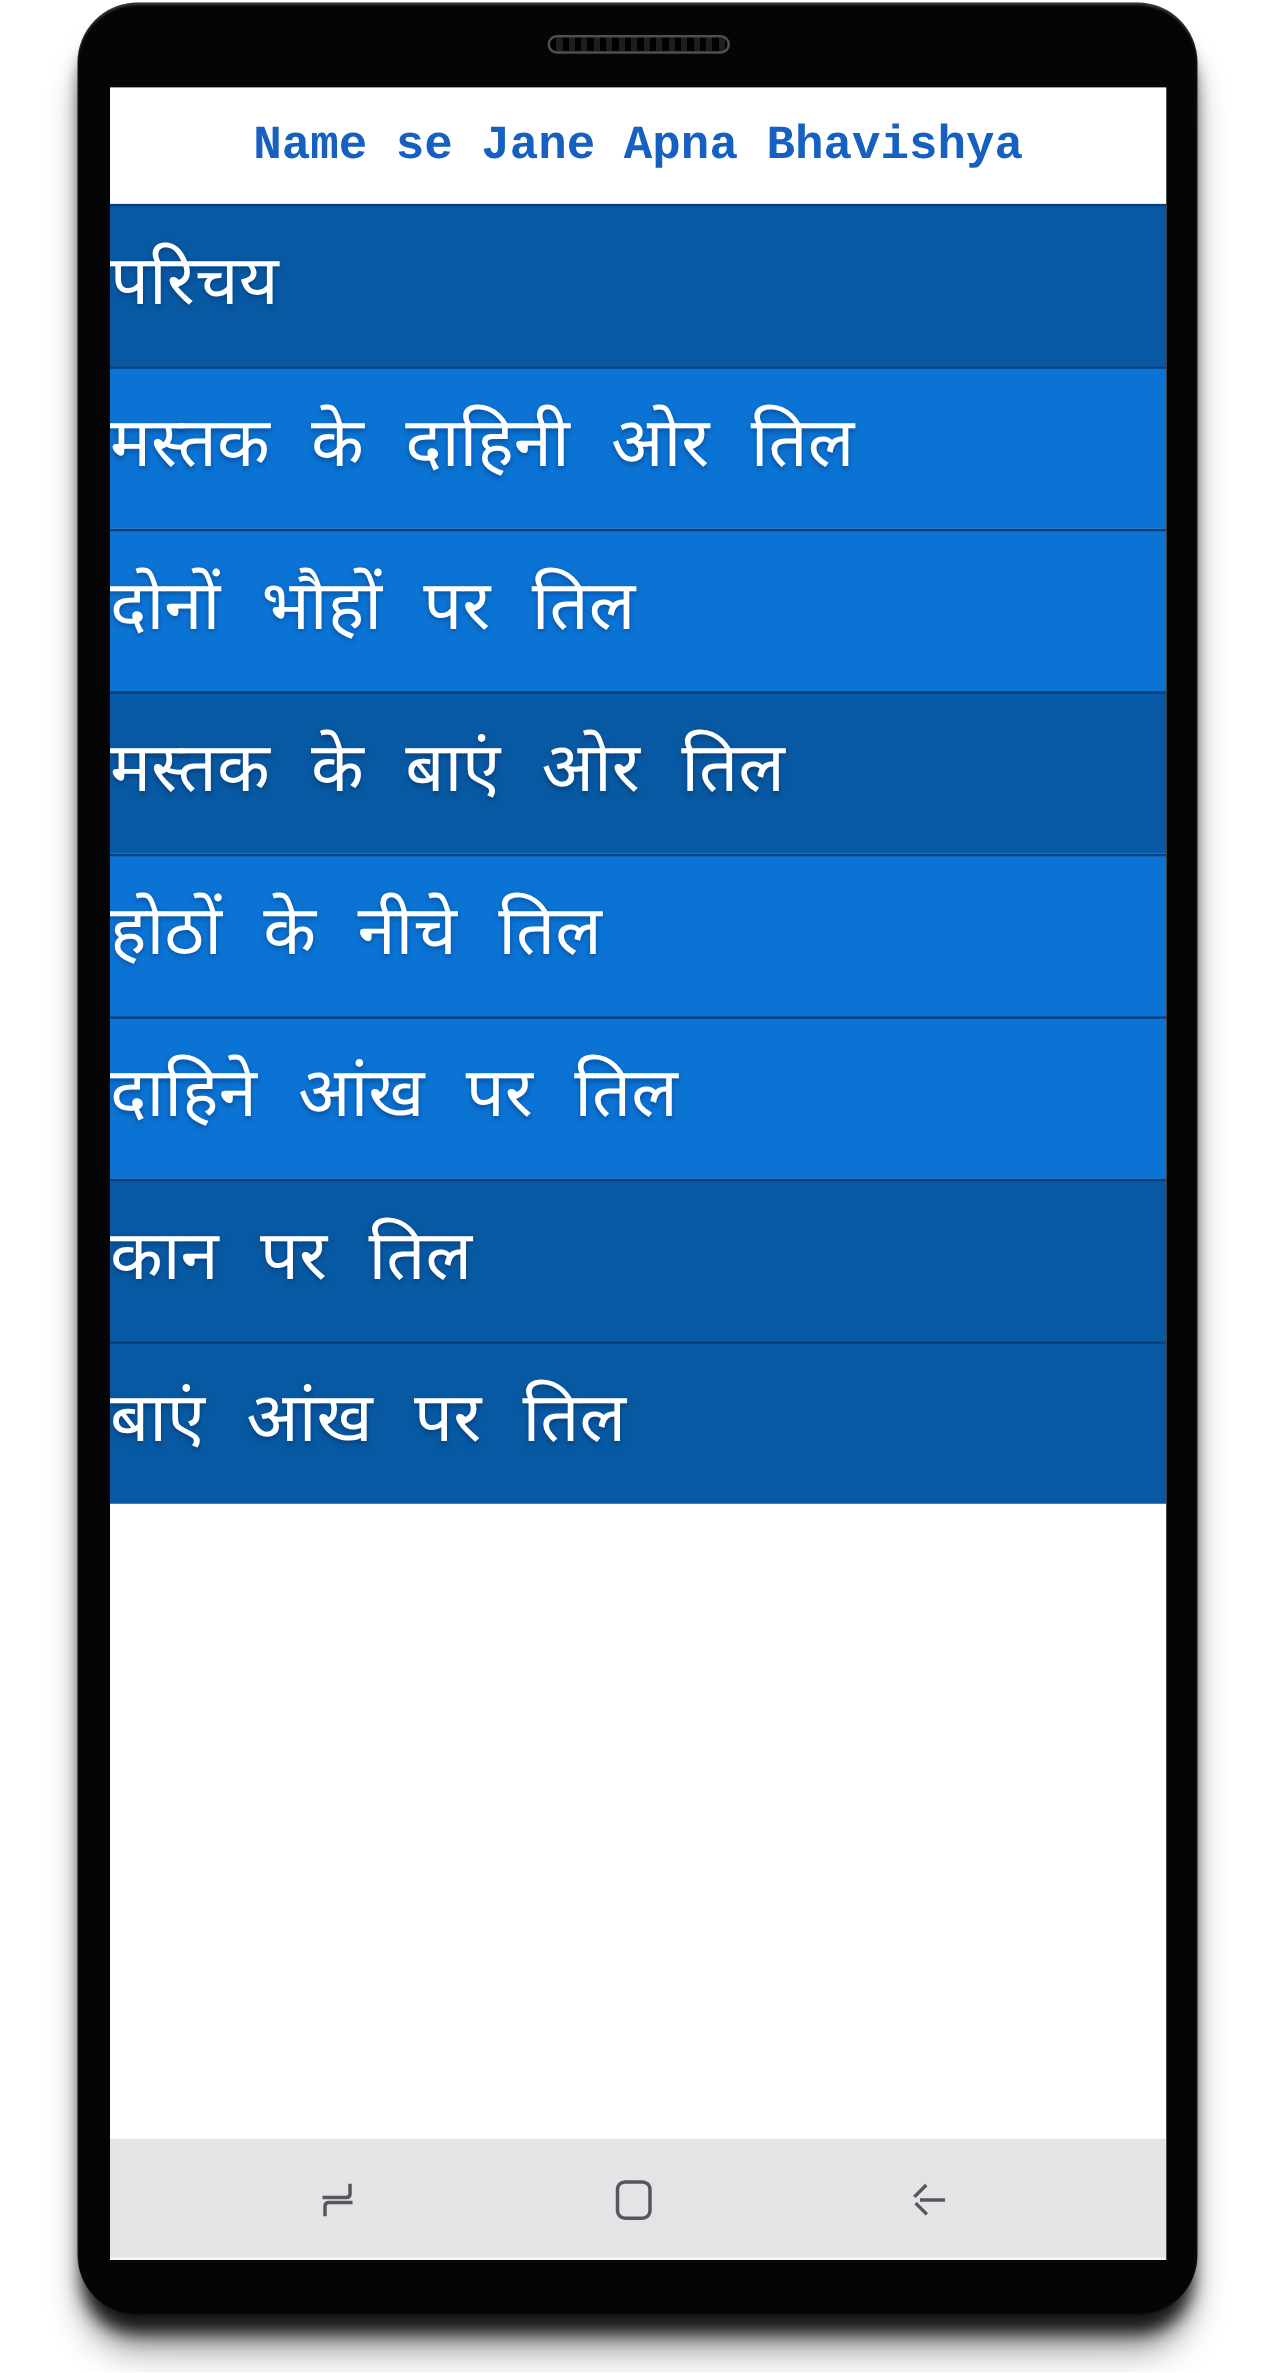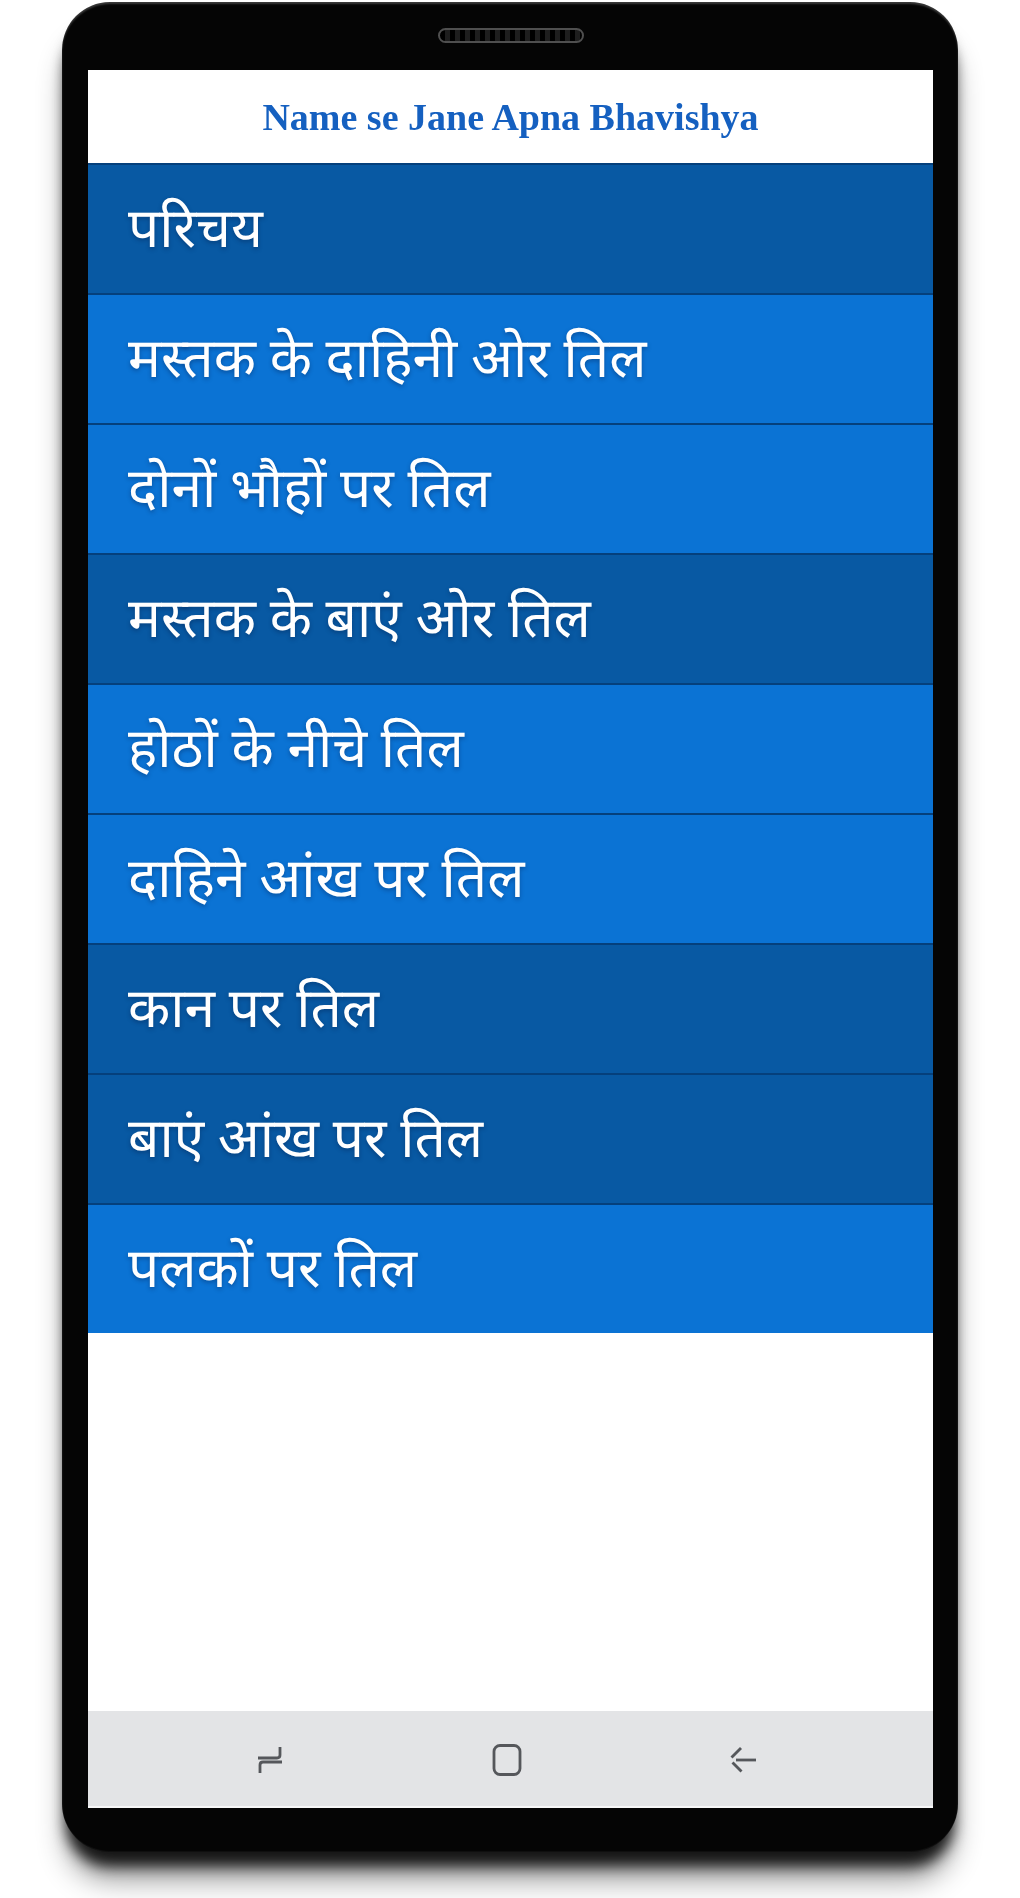--- a/index.html
+++ b/index.html
@@ -2,21 +2,21 @@
 <html style="--title-text: #1560C0; --header-bg: #FFFFFF; --row-light: #0B73D4; --row-dark: #0859A3; --row-separator: #05407C; --row-text: #FFFFFF; --navbar-bg: #E3E4E6; --nav-icon: #55575B; --phone-body: #050505;"><head>
 <meta charset="utf-8">
 <style>
   html, body { margin: 0; padding: 0; background: #ffffff; }
   .stage {
     position: relative;
     width: 1020px;
     height: 1898px;
     background: #ffffff;
     overflow: hidden;
-    font-family: Liberation Serif, serif;
+    font-family: Liberation Mono, monospace;
   }
 
   
   .phone {
     position: absolute;
     left: 62px; top: 2px;
     width: 896px; height: 1850px;
     background: var(--phone-body, #050505);
     border-radius: 48px;
     box-shadow:
@@ -70,21 +70,20 @@
     overflow: hidden;
     display: flex;
     flex-direction: column;
   }
   .row {
     flex: none;
     height: 130px;
     box-sizing: border-box;
     display: flex;
     align-items: center;
-    padding-left: 40px;
     border-top: 2px solid var(--row-separator, #05407C);
     color: var(--row-text, #ffffff);
     font-size: 55px;
     line-height: 1.15;
     text-shadow: 0 2px 4px rgba(0, 20, 60, 0.35);
     cursor: pointer;
     user-select: none;
   }
   .row--dark  { background: var(--row-dark,  #0859A3); }
   .row--light { background: var(--row-light, #0B73D4); }
@@ -151,23 +150,20 @@
           </div>
           <div class="row row--light">
             <span>दाहिने आंख पर तिल</span>
           </div>
           <div class="row row--dark">
             <span>कान पर तिल</span>
           </div>
           <div class="row row--dark">
             <span>बाएं आंख पर तिल</span>
           </div>
-          <div class="row row--light">
-            <span>पलकों पर तिल</span>
-          </div>
         </div>
 
       <nav class="navbar">
         <button class="nav-btn">
           <svg viewBox="0 0 36 36">
             <path d="M28 5 v8 q0 3 -3 3 H6"></path>
             <path d="M8 31 v-8 q0 -3 3 -3 h19"></path>
           </svg>
         </button>
         <button class="nav-btn">

